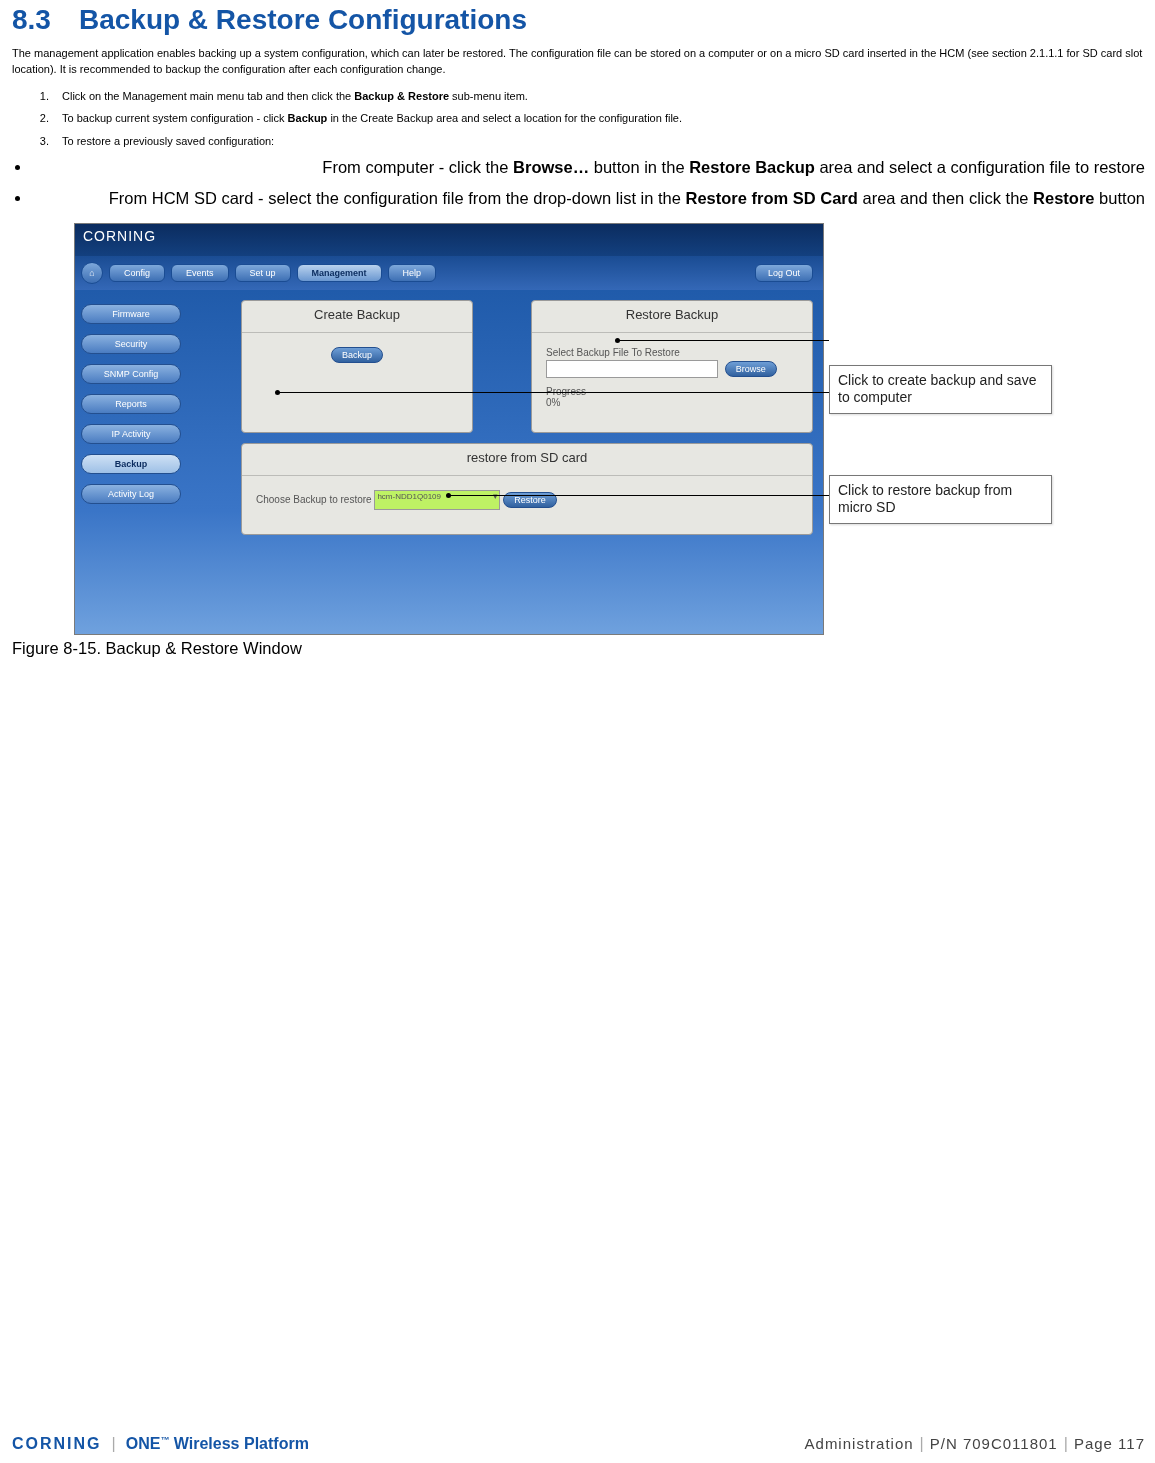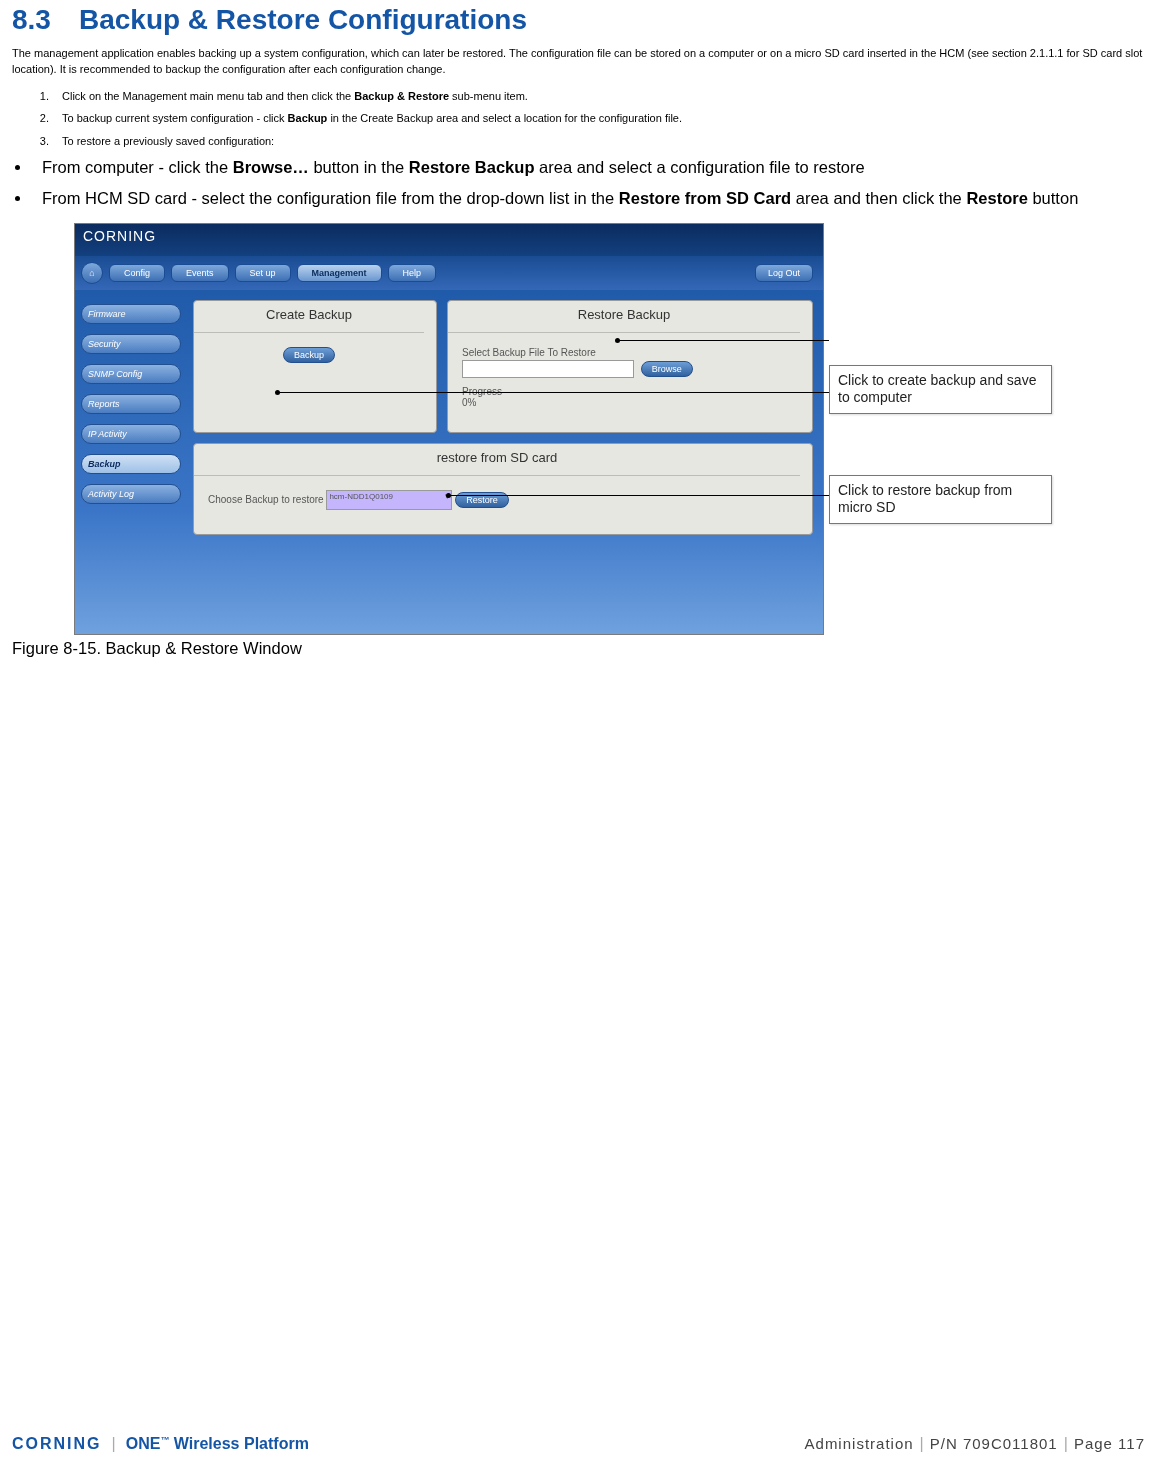--- a/index.html
+++ b/index.html
@@ -41,20 +41,21 @@
     font-size: 11px;
     line-height: 1.5;
   }
   ol.steps li { margin-bottom: 6px; padding-left: 10px; }
   ul.bullets {
     margin: 0 0 10px 20px;
     padding: 0;
     font-size: 16.5px;
     line-height: 1.5;
     list-style: disc;
+    text-align: right;
   }
   ul.bullets li { margin-bottom: 6px; padding-left: 10px; }
 
   
   .shot-wrap {
     position: relative;
     margin: 12px 0 4px 62px;
     width: 970px;
   }
   .shot {
@@ -117,37 +118,37 @@
     flex-direction: column;
     gap: 10px;
   }
   .sb-btn {
     background: linear-gradient(#8bb2e0, #4a7cc1);
     border: 1px solid #234f8f;
     border-radius: 10px;
     color: #fff;
     font-size: 9px;
     padding: 4px 6px;
-    text-align: left;
-    font-style: italic;
+    text-align: center;
   }
   .sb-btn.active { background: linear-gradient(#cfe1f5, #9ec0e6); color:#0b2c5f; font-weight:bold; }
 
   .content-area {
     flex: 1;
     padding: 6px 10px 10px 6px;
   }
   .panel-row { display: flex; gap: 10px; margin-bottom: 10px; }
   .panel {
     background: #e7e7e2;
     border: 1px solid #9a9a9a;
     border-radius: 4px;
     flex: 1;
-    padding: 0 12px 20px 0;
-    position: relative;
+    padding: 0 0 20px 0;
+    position: relative;
+    margin-left: 48px;
   }
   .panel-title {
     text-align: center;
     font-size: 13px;
     color: #333;
     padding: 6px 0 10px 0;
   }
   .panel .inner {
     border-top: 1px solid #bcbcb8;
     padding: 14px 14px 4px 14px;
@@ -168,21 +169,21 @@
     height: 16px;
     background: #fff;
     border: 1px solid #9a9a9a;
     margin: 2px 4px 2px 0;
     display: inline-block;
     vertical-align: middle;
   }
   .select {
     width: 120px;
     height: 16px;
-    background: #c4b5fd;
+    background: #bef264;
     border: 1px solid #9a9a9a;
     font-size: 8px;
     color: #555;
     padding: 1px 2px;
     display: inline-block;
     vertical-align: middle;
     position: relative;
   }
   .select::after {
     content: "▾";

